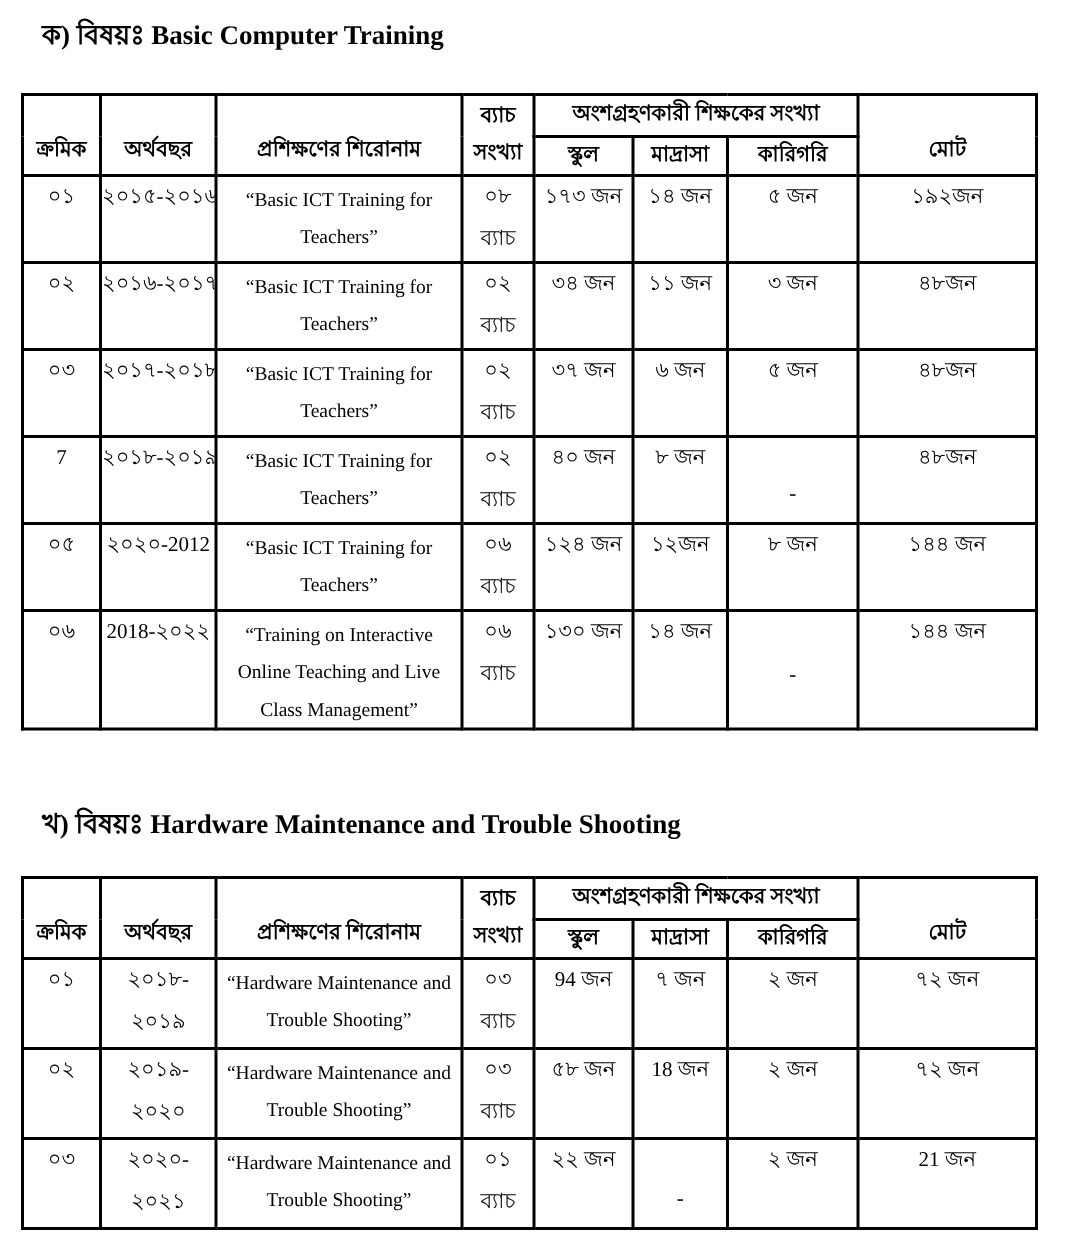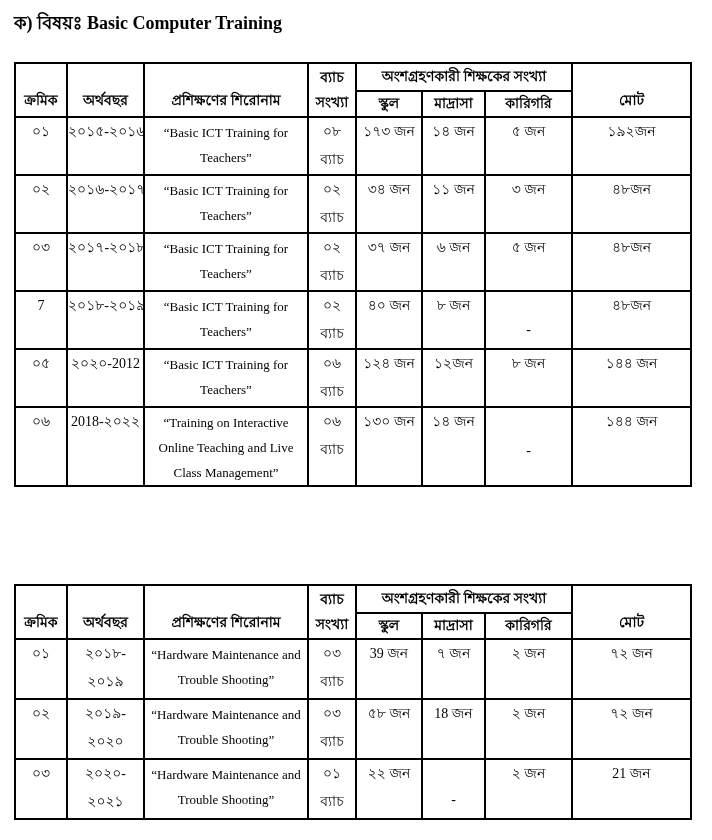--- a/index.html
+++ b/index.html
@@ -4,21 +4,21 @@
 <style>
   html,body { margin:0; padding:0; background:#ffffff; }
   .doc {
     position:relative;
     width:712px; height:840px;
     background:#ffffff;
     color:#000000;
     font-family:"Liberation Serif","DejaVu Serif",serif;
   }
   .section-title {
-    position:absolute; left:14px;
+    position:absolute; left:28px;
     font-size:18px; font-weight:bold;
     white-space:nowrap;
   }
   #title-basic    { top:9px; }
   #title-hardware { top:535px; }
 
   table.training-table {
     position:absolute; left:14px;
     width:676px;
     border-collapse:collapse;
@@ -155,20 +155,21 @@
       <td>০৬
 ব্যাচ</td>
       <td>১৩০ জন</td>
       <td>১৪ জন</td>
       <td class="dash-cell" style="padding-bottom:26px">-</td>
       <td>১৪৪ জন</td>
     </tr>
   </tbody>
     </table>
 
+  <div class="section-title" id="title-hardware">খ) বিষয়ঃ Hardware Maintenance and Trouble Shooting</div>
 
   <table class="training-table" id="table-hardware">
     <colgroup>
       <col style="width:52px">
         <col style="width:77px">
         <col style="width:164px">
         <col style="width:48px">
       <col style="width:66px">
         <col style="width:63px">
         <col style="width:87px">
@@ -189,21 +190,21 @@
       <th>মাদ্রাসা</th>
       <th>কারিগরি</th>
     </tr>
     <tr style="height:60px">
       <td>০১</td>
       <td>২০১৮-
 ২০১৯</td>
       <td class="title-cell">“Hardware Maintenance and Trouble Shooting”</td>
       <td>০৩
 ব্যাচ</td>
-      <td>39 জন</td>
+      <td>94 জন</td>
       <td>৭ জন</td>
       <td>২ জন</td>
       <td>৭২ জন</td>
     </tr>
     <tr style="height:60px">
       <td>০২</td>
       <td>২০১৯-
 ২০২০</td>
       <td class="title-cell">“Hardware Maintenance and Trouble Shooting”</td>
       <td>০৩

